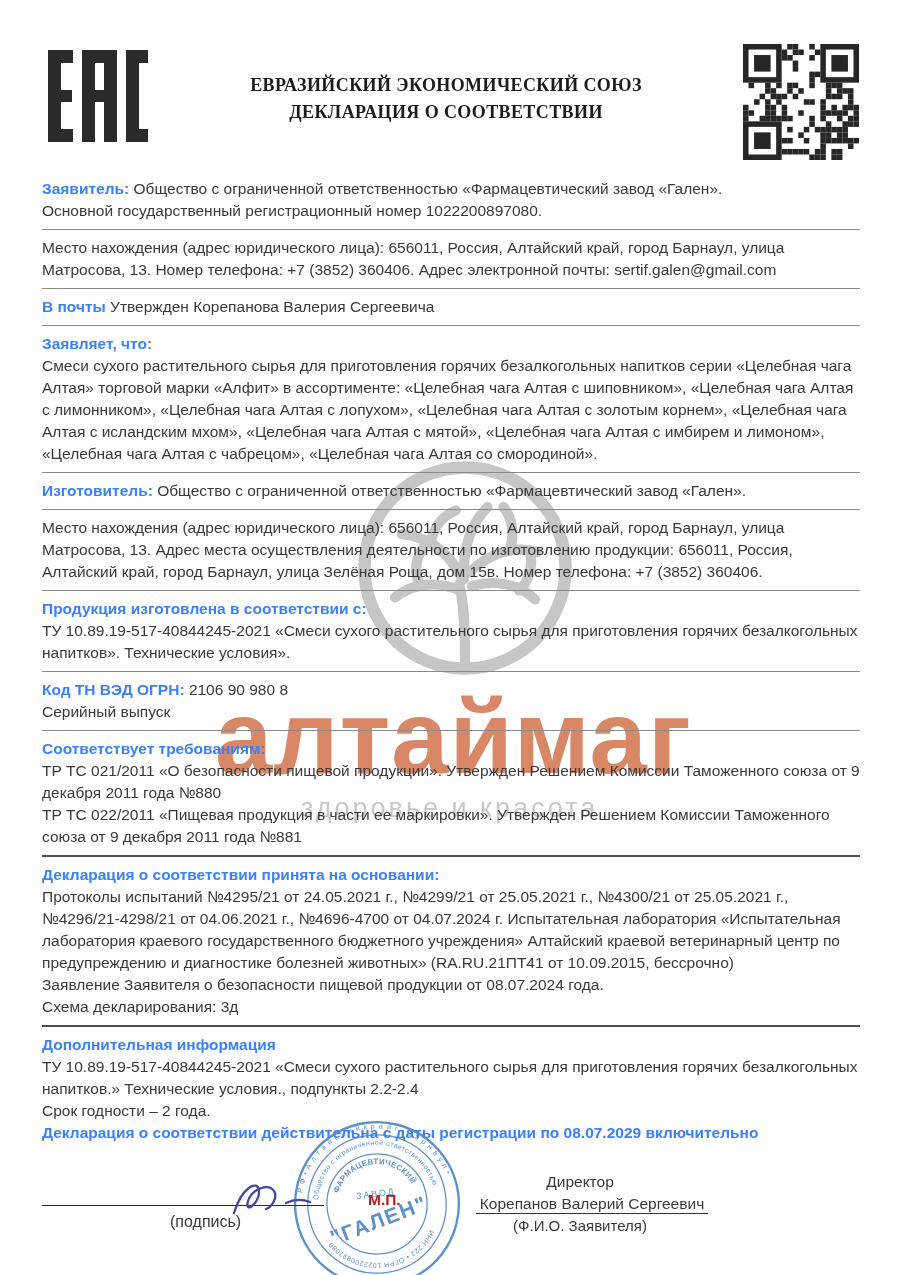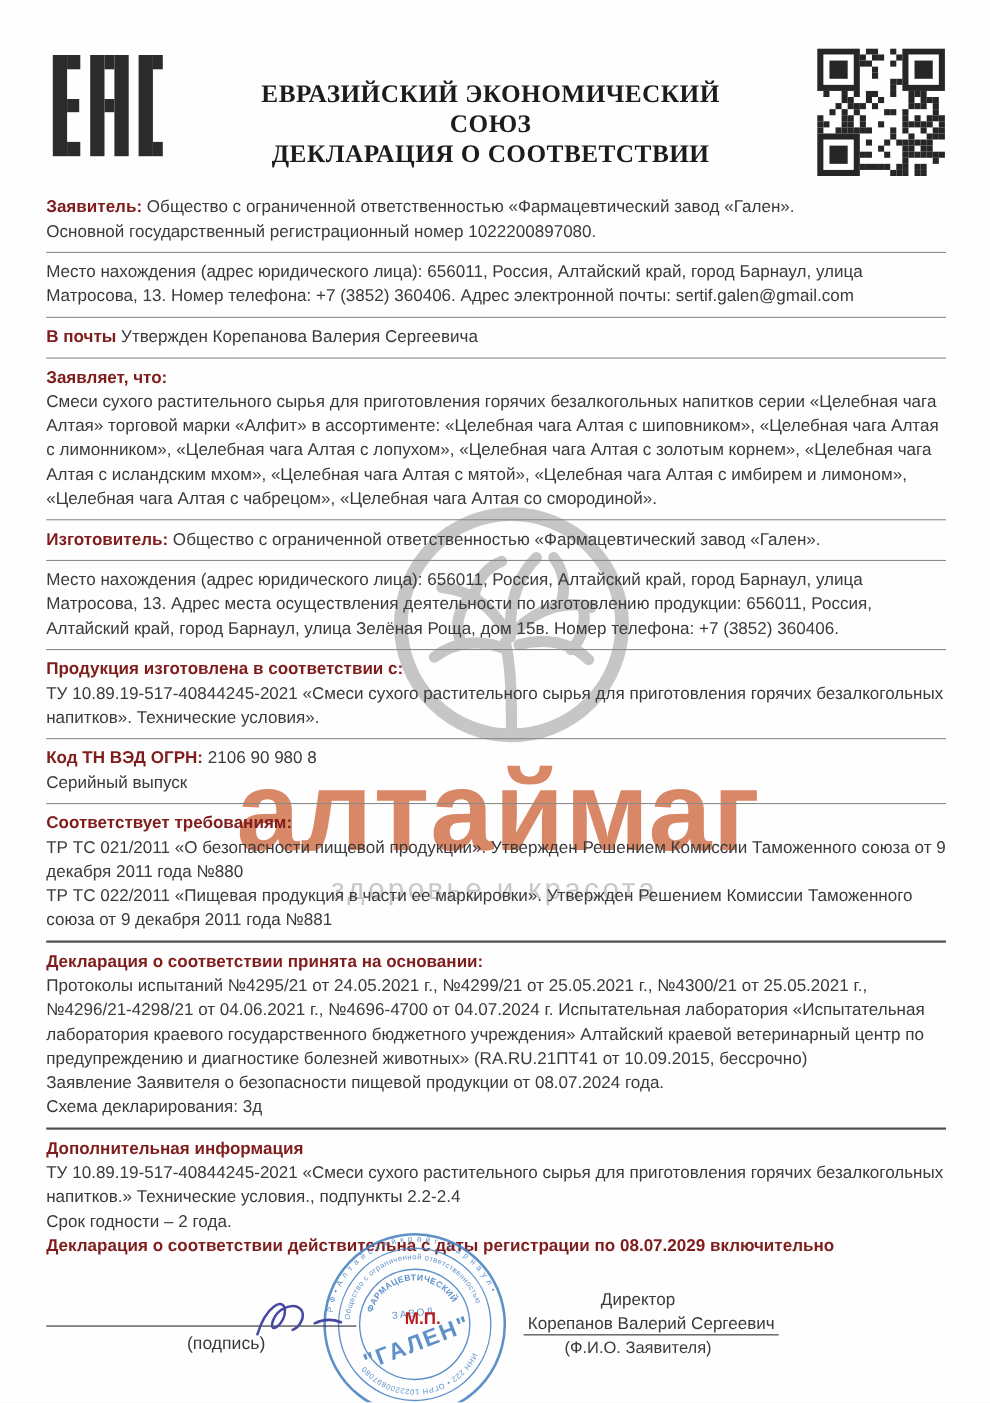--- a/index.html
+++ b/index.html
@@ -16,26 +16,26 @@
   }
   .content{
     position:absolute;left:42px;top:0;width:818px;
     font-size:15.5px;line-height:22px;
   }
   
   .header{display:flex;justify-content:space-between;align-items:flex-start;padding-top:44px;height:122px;}
   .eac{width:108px;}
   .title{width:470px;text-align:center;padding-top:28px;
     font-family:"Liberation Serif","DejaVu Serif",serif;
-    font-weight:bold;font-size:23px;line-height:27px;color:#1c1c1c;letter-spacing:.4px;}
+    font-weight:bold;font-size:18px;line-height:27px;color:#1c1c1c;letter-spacing:.4px;}
   .qr{width:118px;height:116px;}
   
   .sec{padding:7px 0 7px 0;}
   .sec p{margin:0;}
-  b,.b{font-weight:bold;color:#7f1d1d;}
+  b,.b{font-weight:bold;color:#3b82f6;}
   hr.rule{border:0;border-top:1.3px solid #8a8a8a;margin:0;}
   hr.rule.thick{border-top:2px solid #4f4f4f;}
   
   .wm-logo{position:absolute;left:352px;top:455px;opacity:.5;z-index:1;}
   .wm-brand{
     position:absolute;left:215px;top:683px;z-index:1;
     font-size:103px;line-height:110px;font-weight:bold;
     color:#c2410c;opacity:.62;letter-spacing:1px;
   }
   .wm-tagline{

